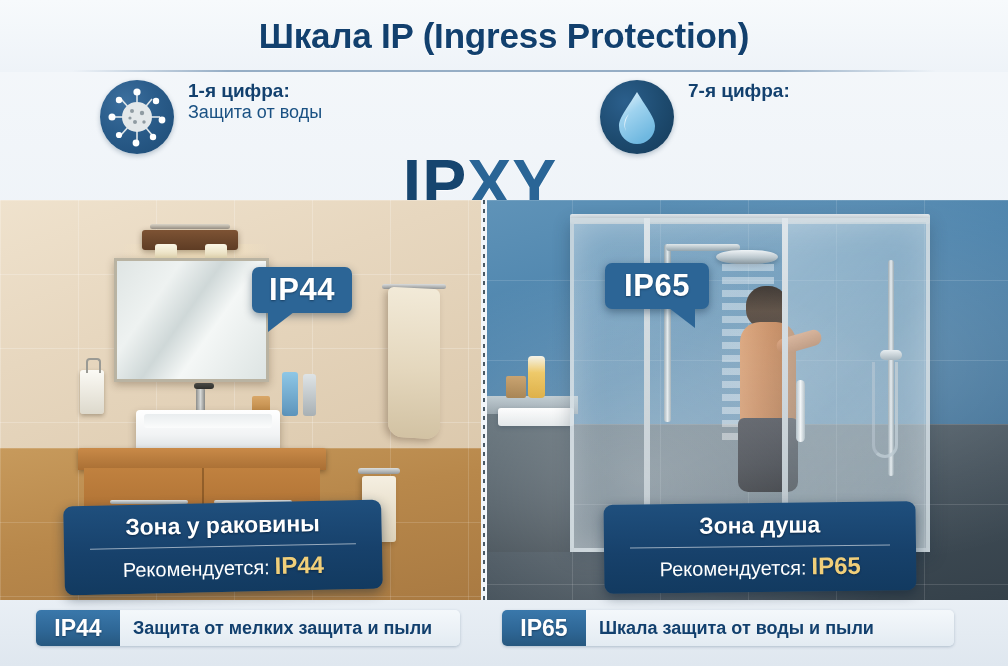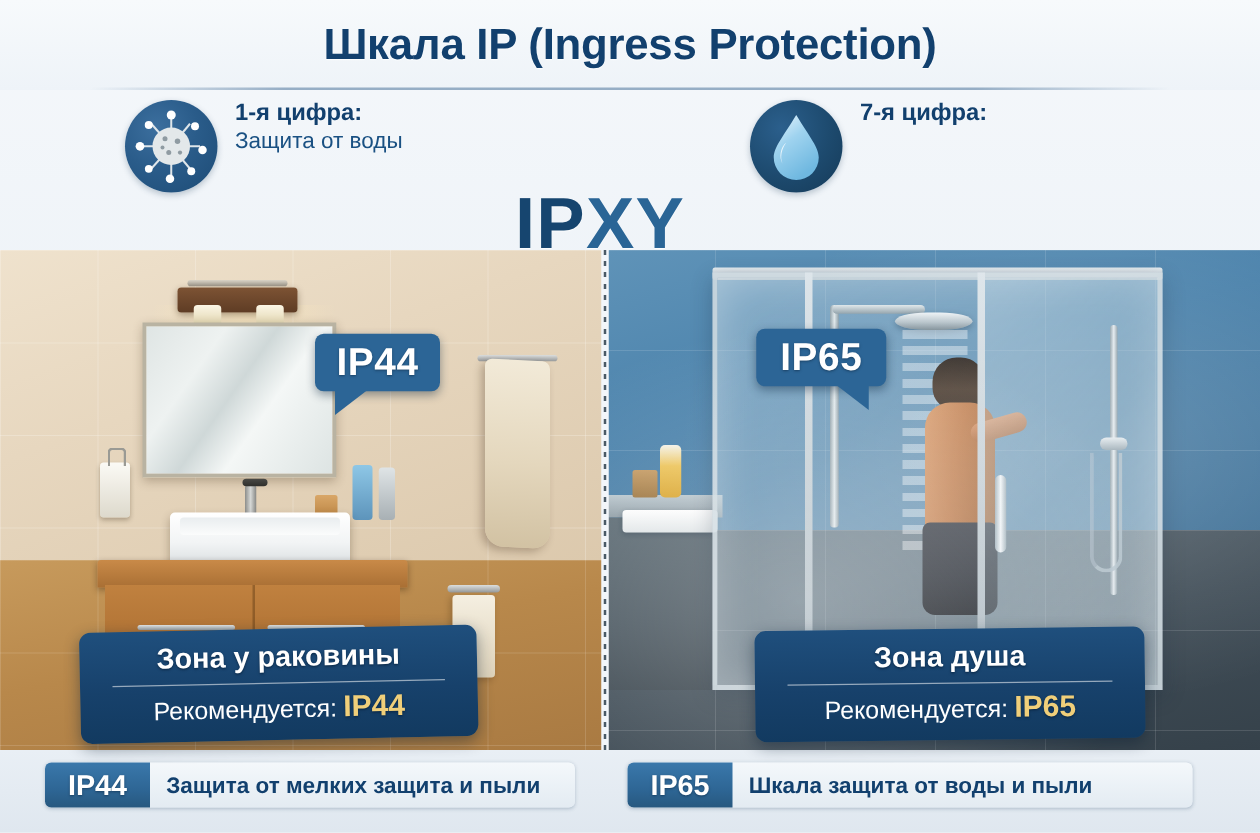--- a/index.html
+++ b/index.html
@@ -32,21 +32,21 @@
     box-shadow:0 2px 5px rgba(30,60,90,.28); }
   .badge-circle.dust { background:radial-gradient(circle at 34% 30%,#3c6f9e 0%,#2a5c8a 45%,#1d4b75 100%); }
   .badge-circle.drop { background:radial-gradient(circle at 34% 30%,#2b5f8c 0%,#1d4a6e 55%,#153a58 100%); }
 
   .legend-text { line-height:1.18; }
   .legend-t1 { font-size:19px; font-weight:bold; color:#12406e; white-space:nowrap; }
   .legend-t2 { font-size:18px; color:#1a5183; white-space:nowrap; }
 
   
   .ipxy-block { position:absolute; left:360px; top:78px; width:240px; text-align:center; }
-  .ipxy { font-size:58px; font-weight:bold; letter-spacing:1px; line-height:1;
+  .ipxy { font-size:66px; font-weight:bold; letter-spacing:1px; line-height:1;
     color:#1a4e7c; text-shadow:0 1px 1px rgba(255,255,255,.8); }
   .ipxy .ip { color:#16456f; }
   .ipxy .xy { color:#2a6596; }
   .ipxy-rule { width:196px; height:1px; margin:10px auto 7px; background:rgba(110,140,170,.7); }
   .ipxy-line { font-size:15px; color:#1a5183; white-space:nowrap; line-height:1.32; }
 
   
   .photos { position:absolute; left:0; top:200px; width:1008px; height:400px; display:flex; }
   .photo { position:relative; overflow:hidden; }
   .photo.left { width:484px; height:400px; }

